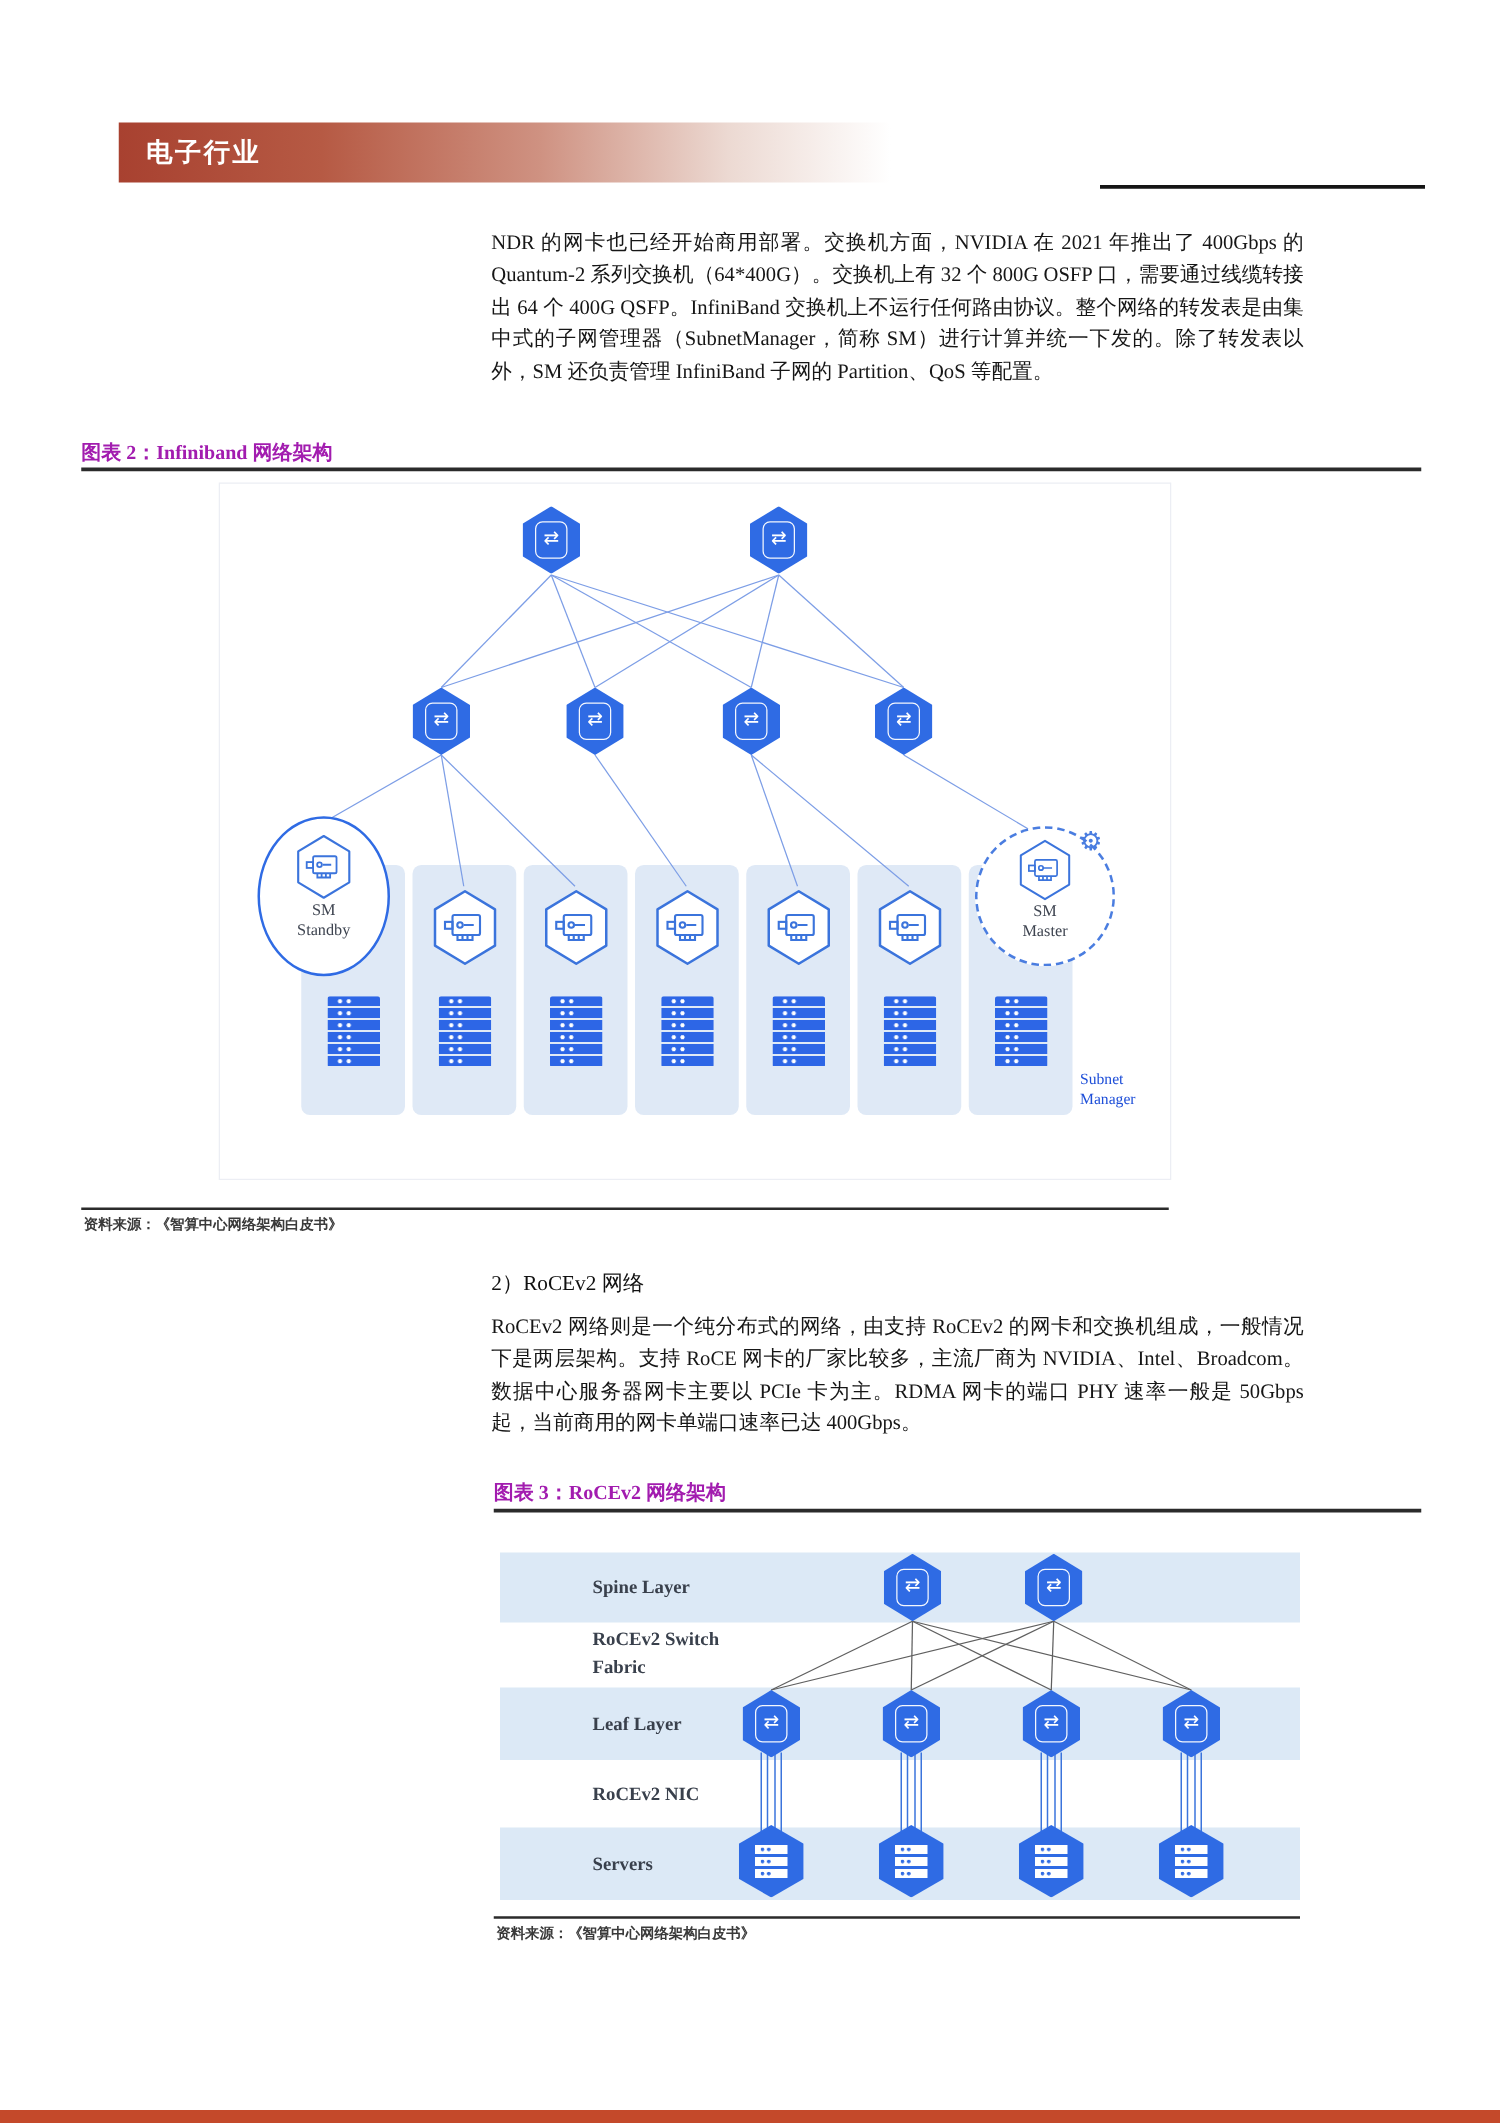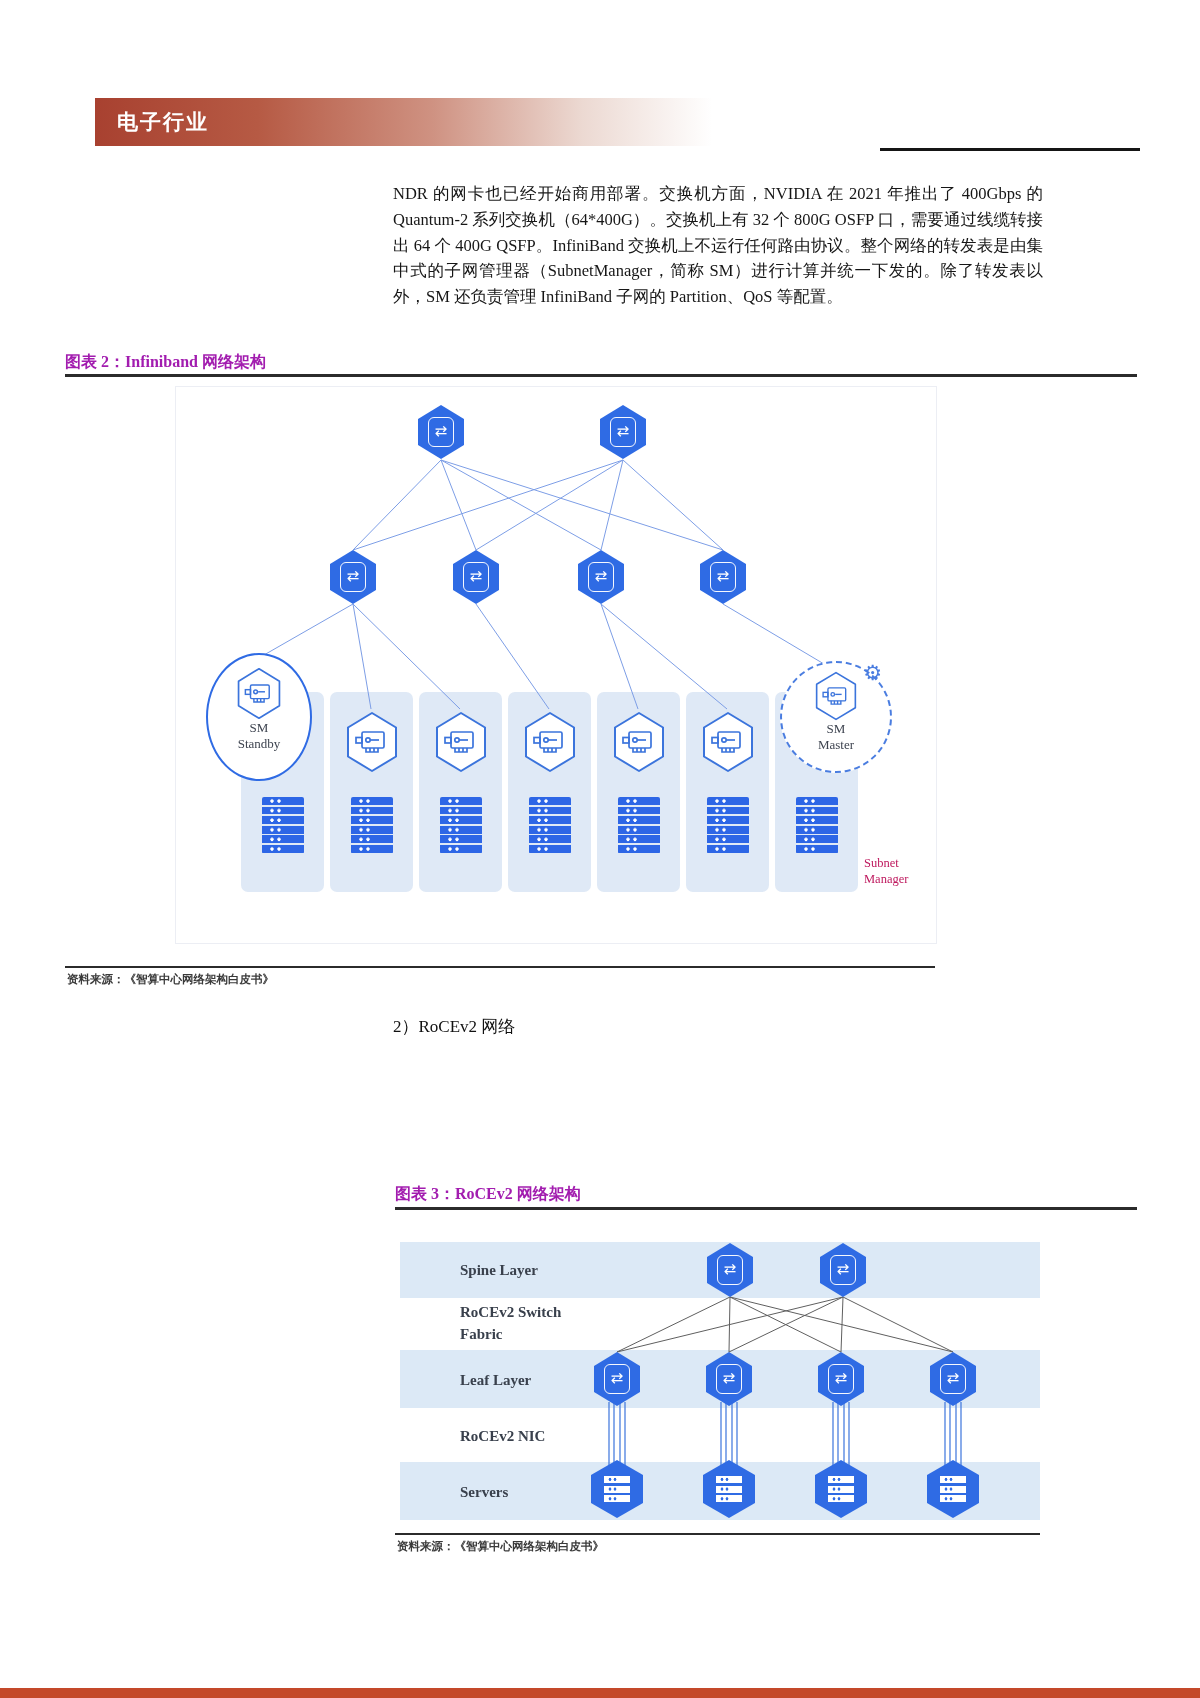--- a/index.html
+++ b/index.html
@@ -49,26 +49,26 @@
       clip-path:polygon(50% 0,100% 26%,100% 74%,50% 100%,0 74%,0 26%);
       display:flex;align-items:center;justify-content:center;}
   .sw b{display:block;width:24px;height:28px;border:1.5px solid rgba(255,255,255,.95);border-radius:6px;
         color:#fff;font-size:15px;line-height:26px;text-align:center;font-weight:400;}
 
   .smc{position:absolute;background:#fff;display:flex;flex-direction:column;align-items:center;z-index:3;box-sizing:border-box;}
   .sm-standby{left:30px;top:266px;width:106px;height:128px;border:2.5px solid #2f6be4;border-radius:50%;}
   .sm-master{left:604px;top:274px;width:112px;height:112px;border:2px dashed #4a7de0;border-radius:50%;}
   .smc .lbl{font-size:13px;color:#3e4450;line-height:1.25;text-align:center;}
   .gear{position:absolute;top:-2px;right:8px;font-size:21px;color:#4a7de0;}
-  .subnet-lbl{position:absolute;left:688px;top:468px;font-size:12.5px;color:#be185d;line-height:1.3;z-index:2;}
+  .subnet-lbl{position:absolute;left:688px;top:468px;font-size:12.5px;color:#1d4ed8;line-height:1.3;z-index:2;}
 
   
   .fig3-box{left:400px;top:1206px;width:640px;height:278px;background:#fff;}
   .band{position:absolute;left:0;width:640px;background:#dce9f6;}
-  .l-label{position:absolute;left:60px;font-size:15px;font-weight:700;color:#39404c;line-height:1.45;}
+  .l-label{position:absolute;left:74px;font-size:15px;font-weight:700;color:#39404c;line-height:1.45;}
   .fig3-box svg.wires{position:absolute;left:0;top:0;z-index:1;}
   .srv{position:absolute;width:52px;height:58px;background:#2f6be4;z-index:2;
        clip-path:polygon(50% 0,100% 26%,100% 74%,50% 100%,0 74%,0 26%);
        display:flex;align-items:center;justify-content:center;}
   .srv i{display:block;width:26px;height:27px;
     background-image:
       radial-gradient(circle at 6px 3.5px,#2f6be4 1.2px,rgba(0,0,0,0) 1.7px),
       radial-gradient(circle at 11px 3.5px,#2f6be4 1.2px,rgba(0,0,0,0) 1.7px),
       repeating-linear-gradient(180deg,#fff 0 7px,rgba(0,0,0,0) 7px 9.7px);
     background-size:26px 9.7px,26px 9.7px,26px 27px;}
@@ -271,20 +271,21 @@
     <div class="subnet-lbl">
       <div>Subnet</div>
       <div>Manager</div>
     </div>
   </div>
 
   <div class="abs rule-light" style="left:65px;top:930px;width:870px;"></div>
   <div class="abs fig-source" style="left:67px;top:936px;">资料来源：《智算中心网络架构白皮书》</div>
 
   <div class="abs sec-head">2）RoCEv2 网络</div>
+  <div class="abs body-p p2">RoCEv2 网络则是一个纯分布式的网络，由支持 RoCEv2 的网卡和交换机组成，一般情况下是两层架构。支持 RoCE 网卡的厂家比较多，主流厂商为 NVIDIA、Intel、Broadcom。数据中心服务器网卡主要以 PCIe 卡为主。RDMA 网卡的端口 PHY 速率一般是 50Gbps 起，当前商用的网卡单端口速率已达 400Gbps。</div>
 
   <div class="abs fig-title" style="left:395px;top:1148px;">图表 3：RoCEv2 网络架构</div>
   <div class="abs rule-heavy" style="left:395px;top:1171px;width:742px;"></div>
 
   <div class="abs fig3-box">
     <div class="band" style="top:0;height:56px;"></div>
     <div class="band" style="top:108px;height:58px;"></div>
     <div class="band" style="top:220px;height:58px;"></div>
 
     <div class="l-label" style="top:18px;">Spine Layer</div>

